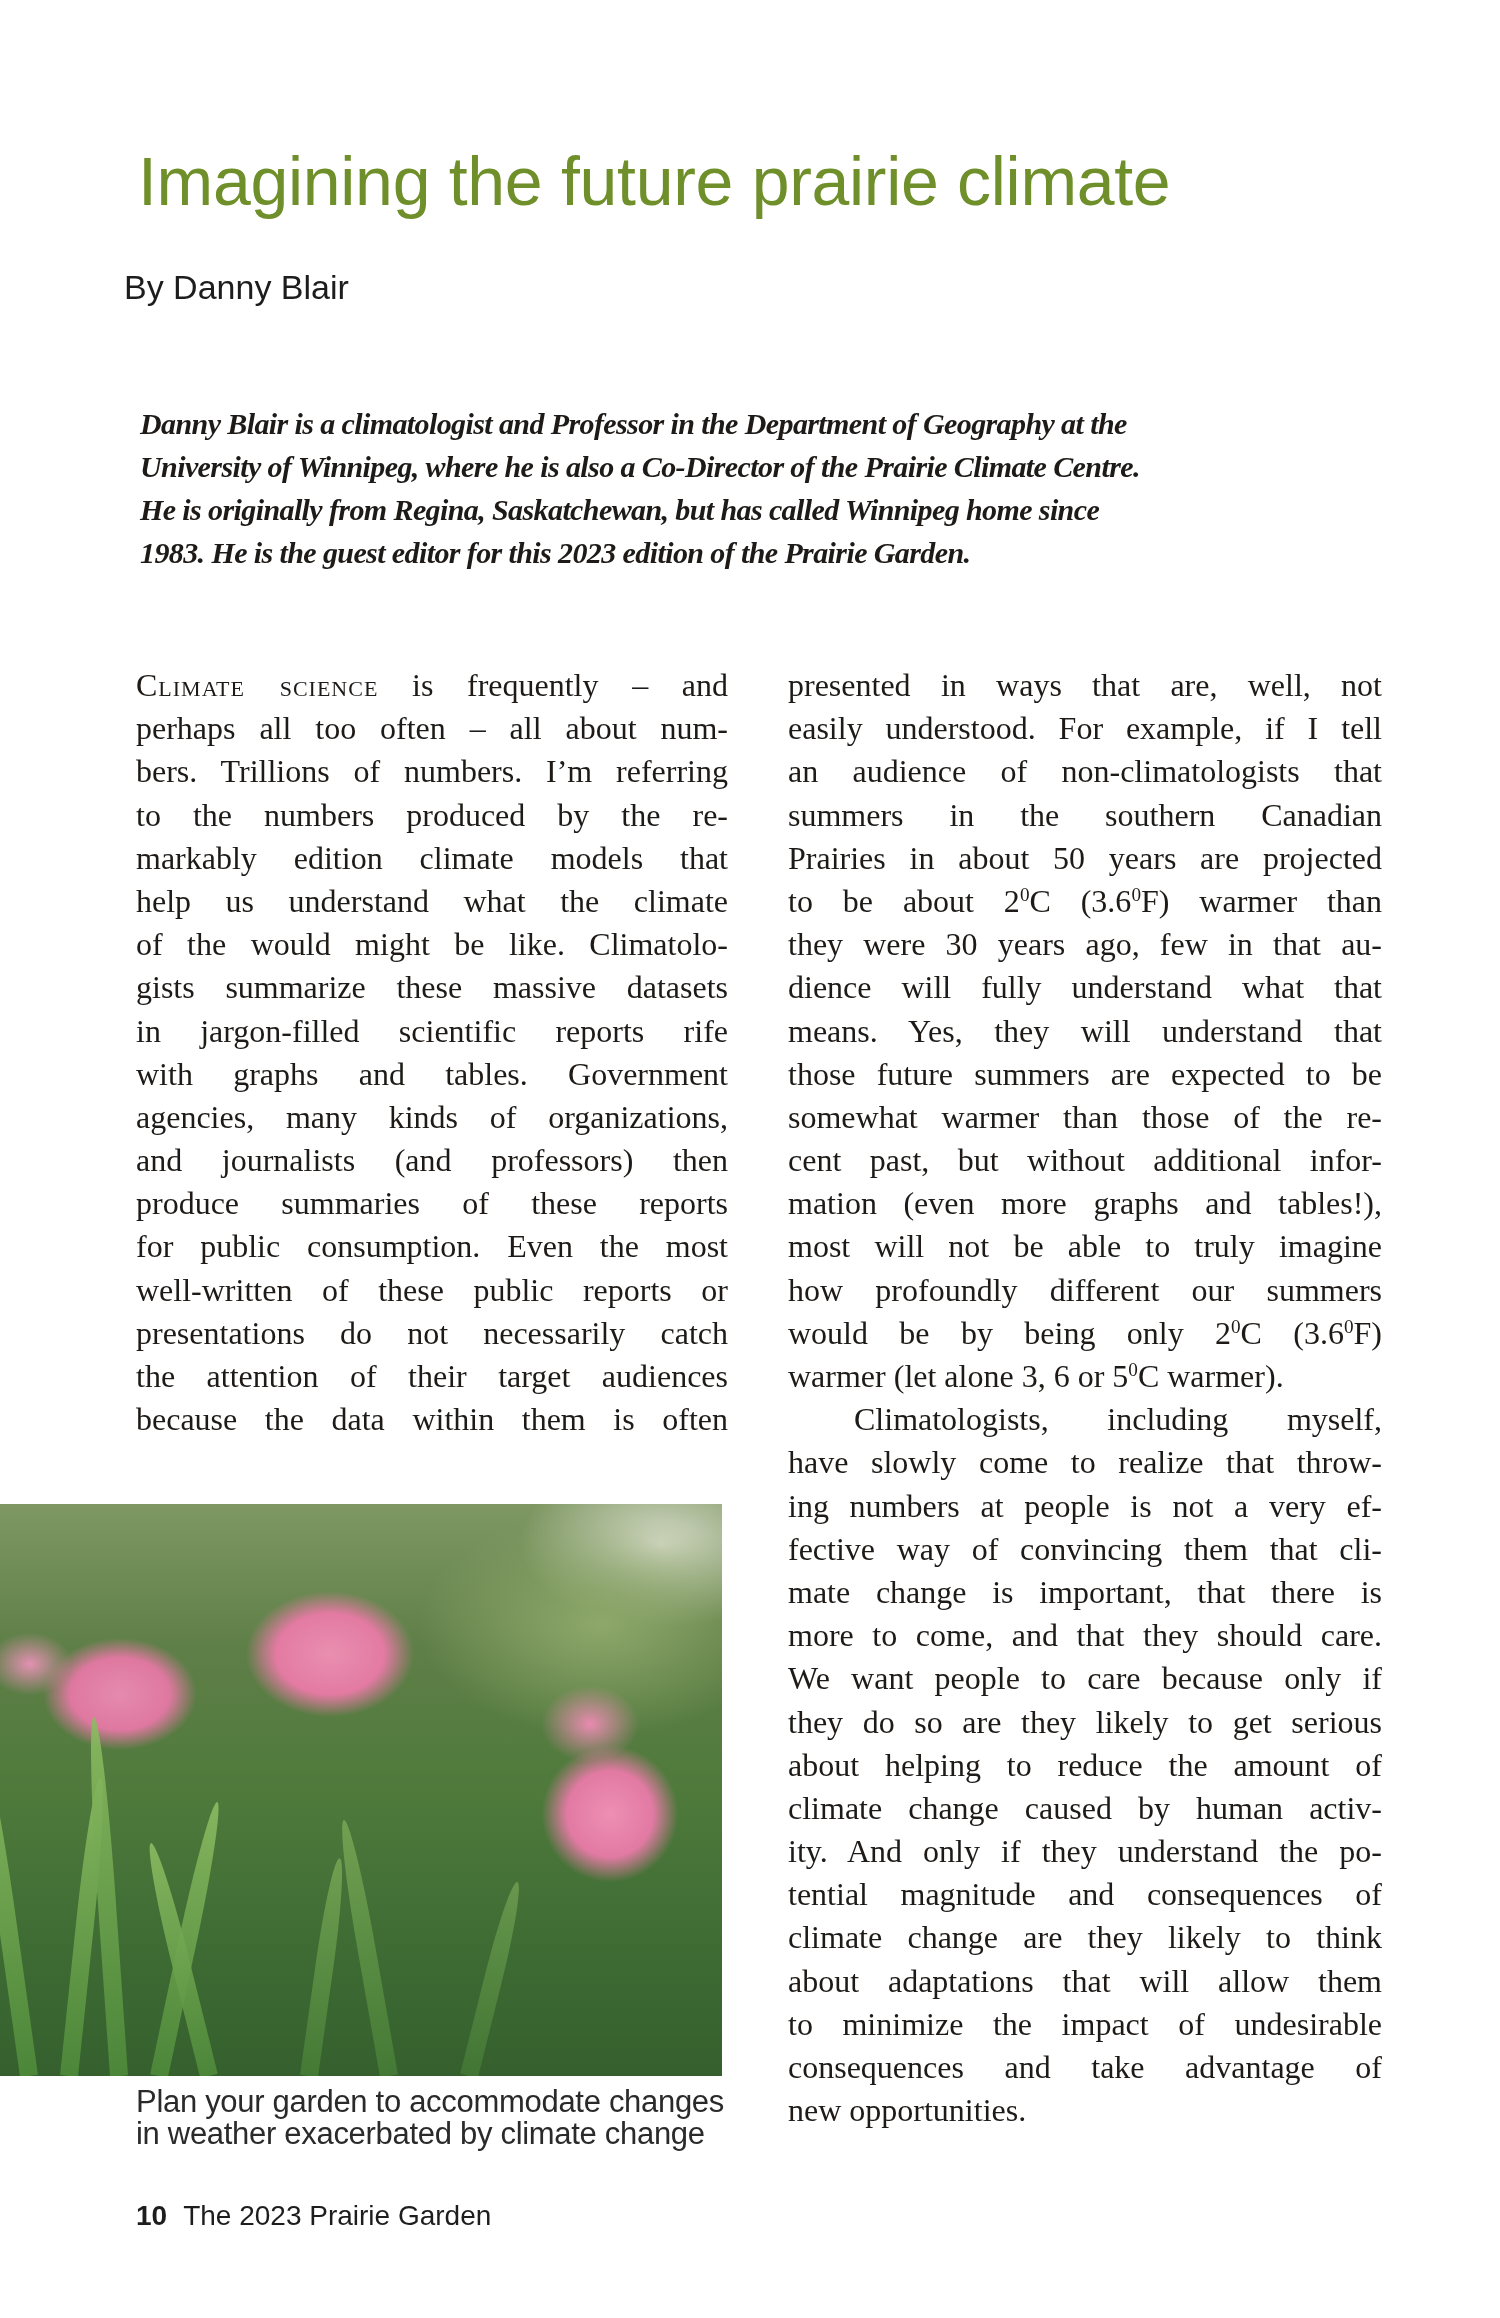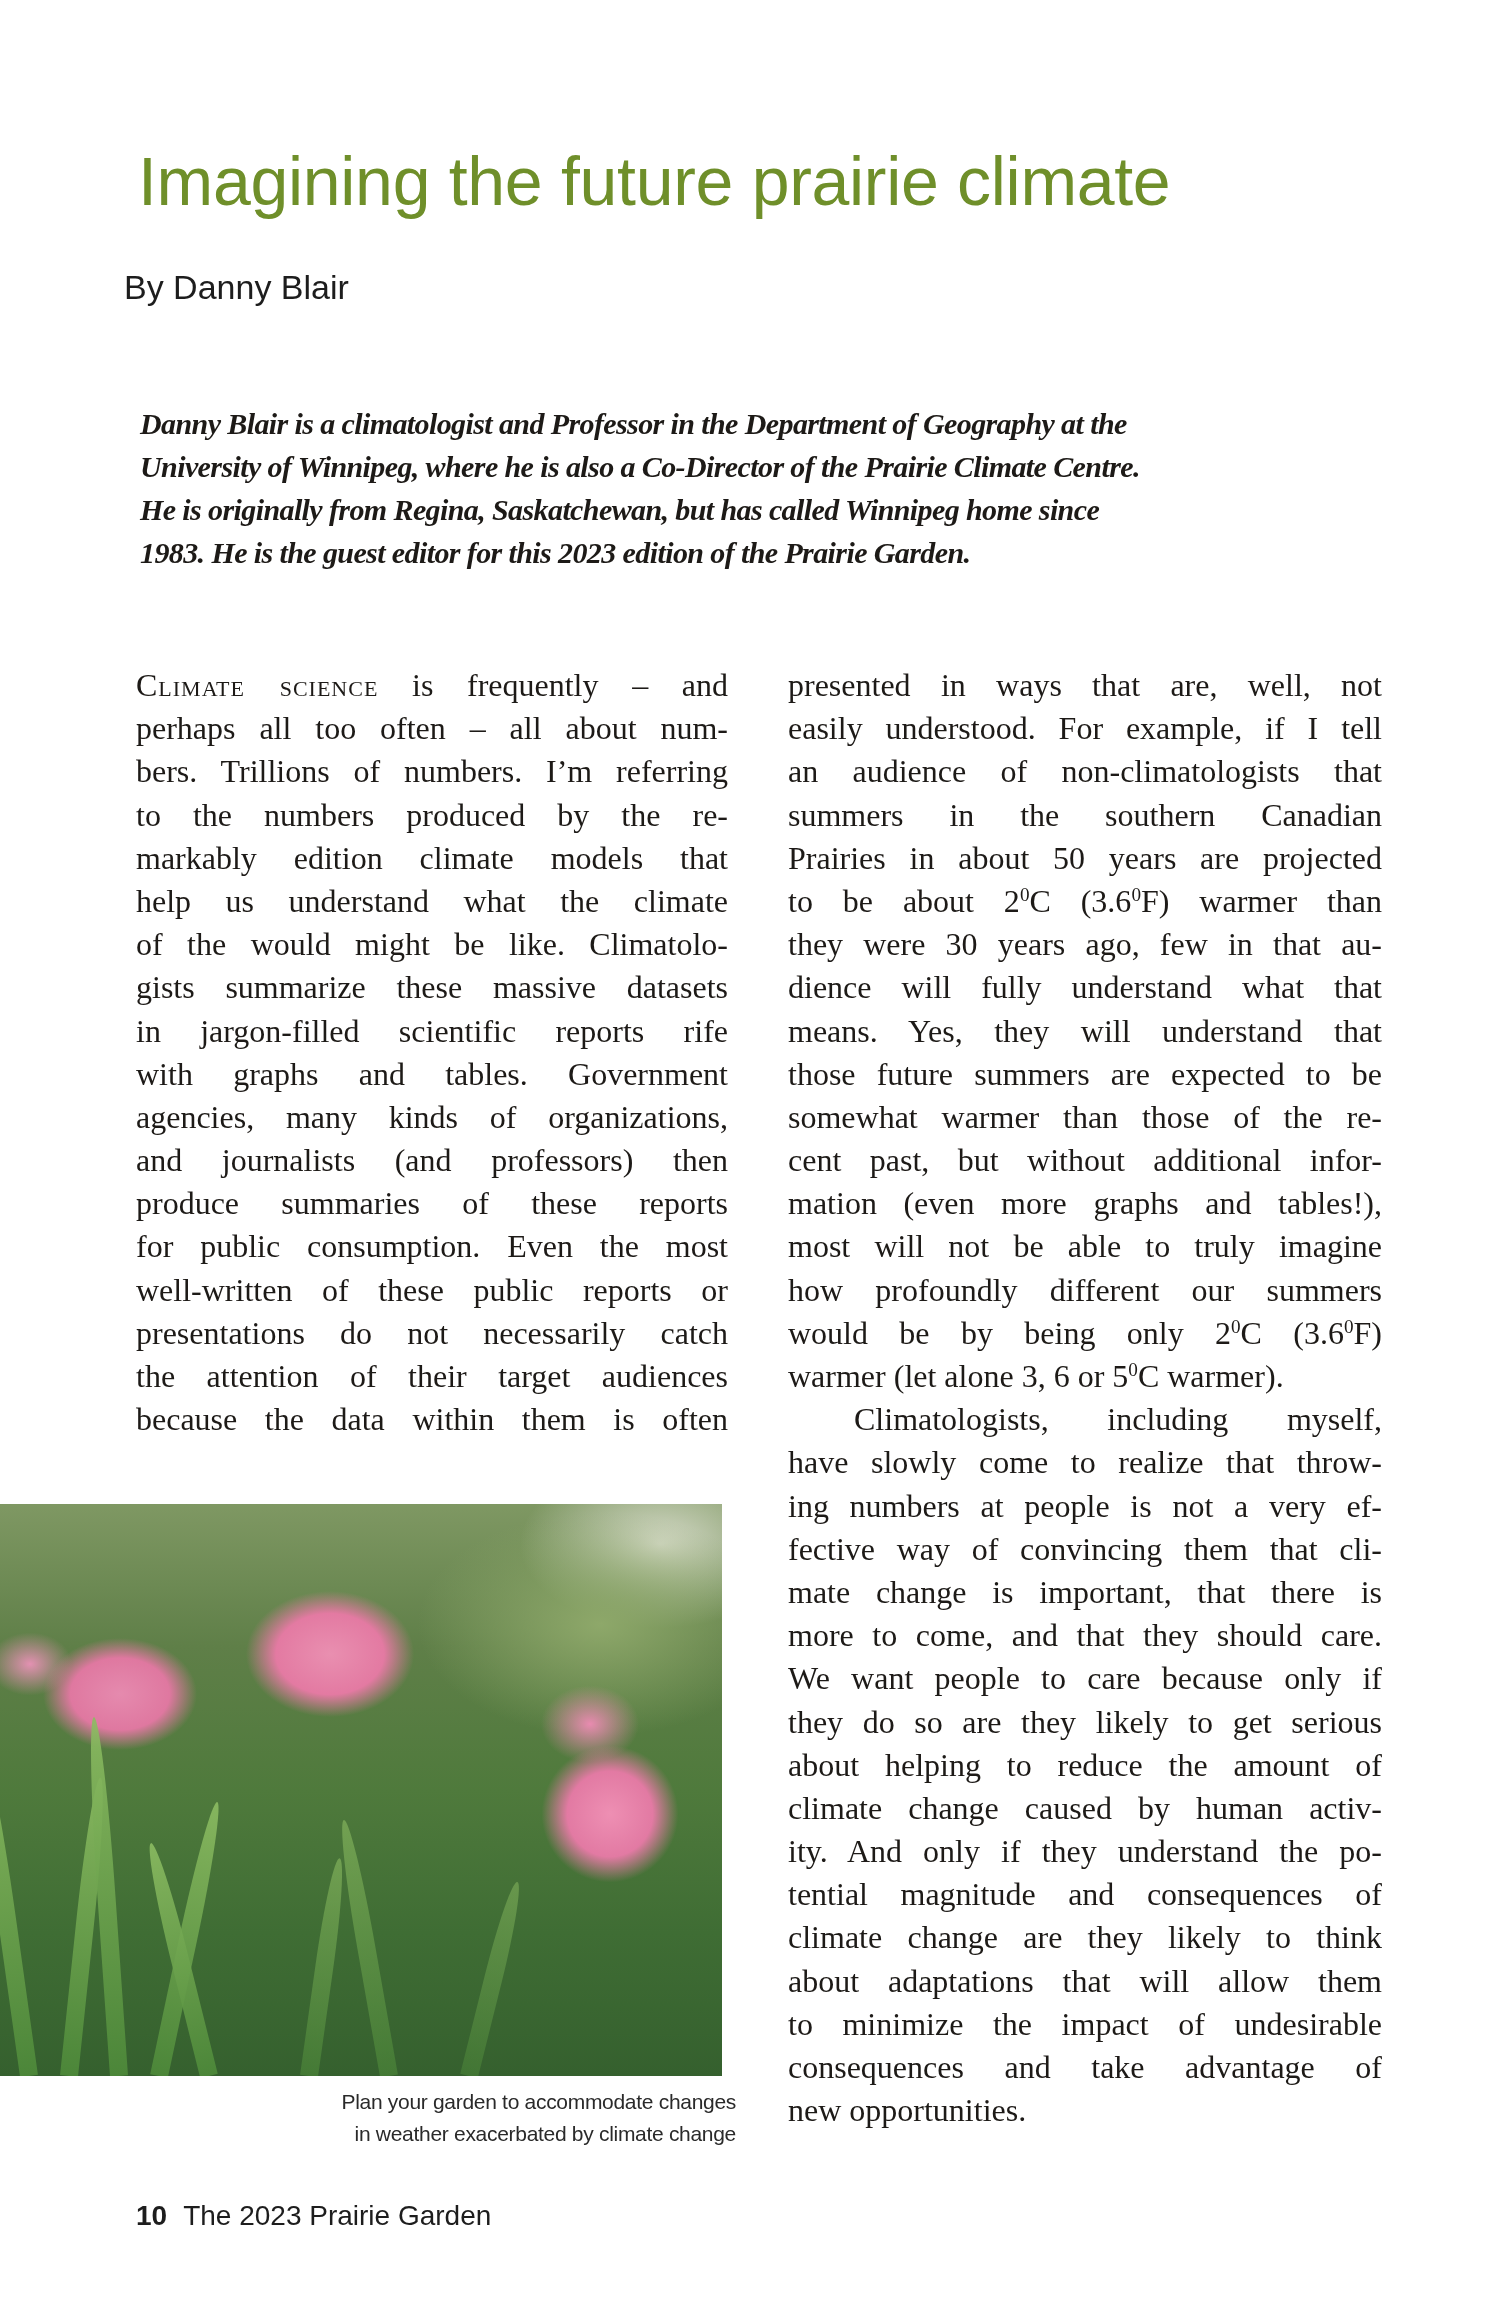--- a/index.html
+++ b/index.html
@@ -21,21 +21,21 @@
       radial-gradient(ellipse 120px 90px at 330px 150px, #e98fb0 0%, #e37aa2 45%, rgba(227,122,162,0) 70%),
       radial-gradient(ellipse 110px 80px at 120px 190px, #e58aae 0%, #df78a0 45%, rgba(223,120,160,0) 70%),
       radial-gradient(ellipse 95px 95px at 610px 310px, #ee8fb3 0%, #e27aa3 45%, rgba(226,122,163,0) 72%),
       radial-gradient(ellipse 70px 55px at 590px 220px, #e88bb0 0%, rgba(232,139,176,0) 70%),
       radial-gradient(ellipse 60px 45px at 30px 160px, #e391b2 0%, rgba(227,145,178,0) 70%),
       radial-gradient(ellipse 260px 160px at 600px 120px, #8ea86a 0%, rgba(142,168,106,0) 70%),
       radial-gradient(ellipse 200px 120px at 660px 40px, #d8dccb 0%, rgba(216,220,203,0) 70%),
       linear-gradient(180deg, #7f9863 0%, #5f7f48 25%, #4f7a3c 50%, #3f6d34 75%, #35602e 100%);
   }
   .photo .leaf { position: absolute; bottom: 0; width: 18px; background: linear-gradient(180deg, #8cbc62, #4e8a3a); border-radius: 50% 50% 0 0; transform-origin: bottom center; opacity: 0.9; }
-  .caption { position: absolute; left: 136px; top: 2086px; width: 600px; font-family: "Liberation Sans", sans-serif; font-size: 21px; line-height: 32px; color: #2a2a2a; margin: 0; letter-spacing: -0.3px; text-align: right; }
+  .caption { position: absolute; left: 136px; top: 2086px; width: 600px; font-family: "Liberation Sans", sans-serif; font-size: 31px; line-height: 32px; color: #2a2a2a; margin: 0; letter-spacing: -0.3px; }
   .caption span { display: block; white-space: nowrap; }
   .footer { position: absolute; left: 136px; top: 2200px; font-family: "Liberation Sans", sans-serif; font-size: 28px; color: #1d1d1d; white-space: nowrap; }
   .footer .pg { font-weight: bold; margin-right: 16px; }
 </style>
 </head>
 <body>
 
 <h1 class="title">Imagining the future prairie climate</h1>
 <p class="byline">By Danny Blair</p>
 

